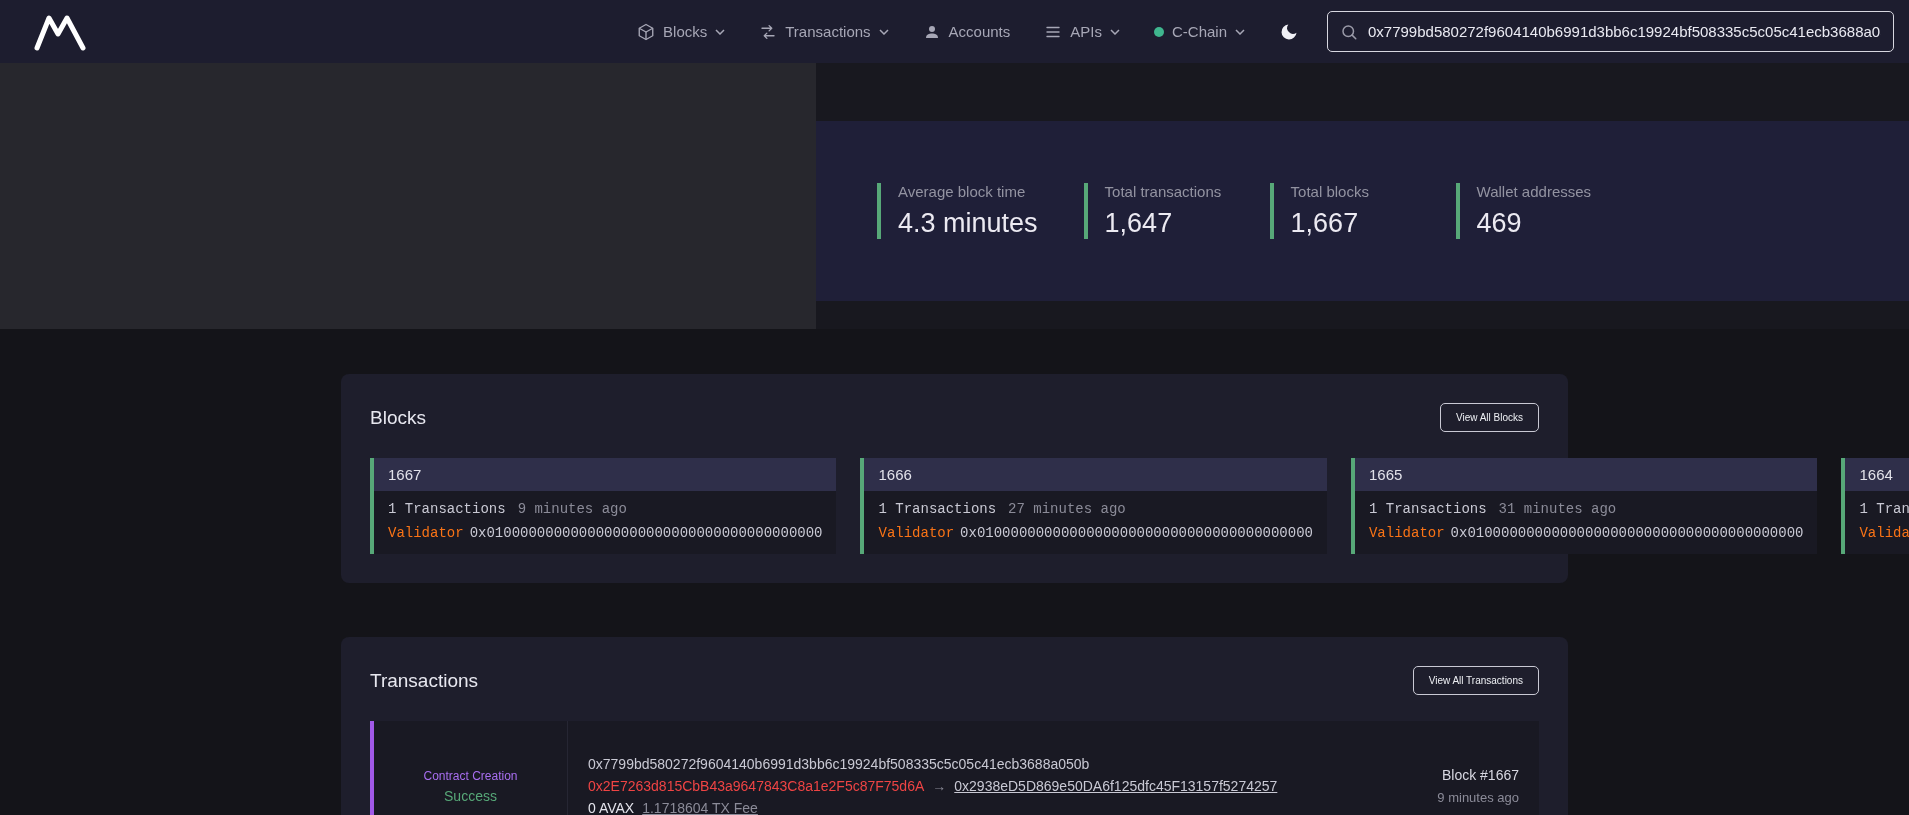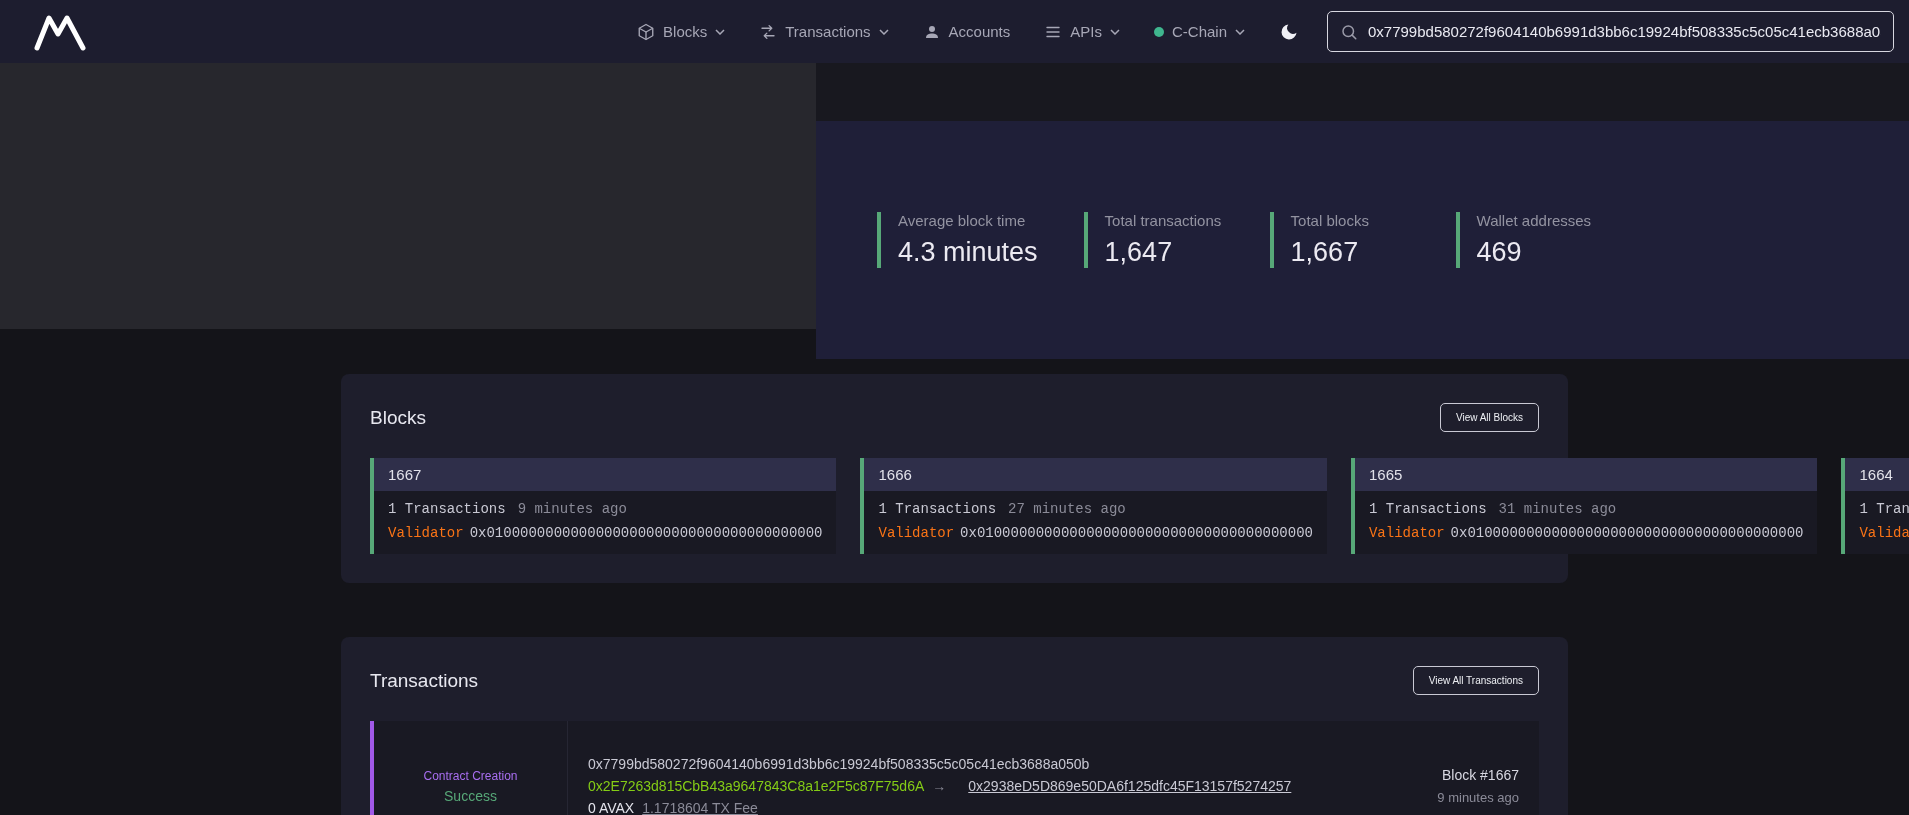--- a/index.html
+++ b/index.html
@@ -71,21 +71,21 @@
   .hero { position: relative; height: 266px; background: #18181f; }
   .hero-left {
     position: absolute;
     left: 0; top: 0; bottom: 0;
     width: 816px;
     background: #27272d;
   }
   .stats-panel {
     position: absolute;
     left: 816px; right: 0;
-    top: 58px; height: 238px;
+    top: 58px; height: 180px;
     background: #1f1f38;
     display: flex;
     align-items: center;
     padding-left: 61px;
     gap: 46px;
   }
   .stat {
     border-left: 4px solid #57a878;
     padding-left: 17px;
     min-width: 140px;
@@ -166,22 +166,22 @@
     align-items: center;
     gap: 5px;
     border-right: 1px solid #262633;
   }
   .tx-type { color: #a86ef0; font-size: 12px; }
   .tx-success { color: #57a878; font-size: 14px; }
   .tx-mid { flex: 1; padding: 0 20px; font-size: 14px; line-height: 22px; min-width: 0; }
   .tx-hash { color: #c9c9d4; white-space: nowrap; }
   .tx-addr-row { color: #c9c9d4; white-space: nowrap; }
   .tx-arrow { color: #8b8b98; margin: 0 8px; }
-  .tx-to { text-decoration: underline; color: #c9c9d4; cursor: pointer; margin-left: 14px; }
-  .tx-from { color: #84cc16; }
+  .tx-to { text-decoration: underline; color: #c9c9d4; cursor: pointer; }
+  .tx-from { color: #ef4444; }
   .tx-amount { color: #e4e4ec; }
   .tx-fee { color: #8b8b98; margin-left: 8px; text-decoration: underline; }
   .tx-right { text-align: right; padding-right: 20px; font-size: 14px; white-space: nowrap; }
   .tx-block { color: #d8d8e2; cursor: pointer; }
   .tx-age { color: #8b8b98; margin-top: 7px; font-size: 13px; }
 
   svg { display: block; }
 </style>
 </head>
 <body>

